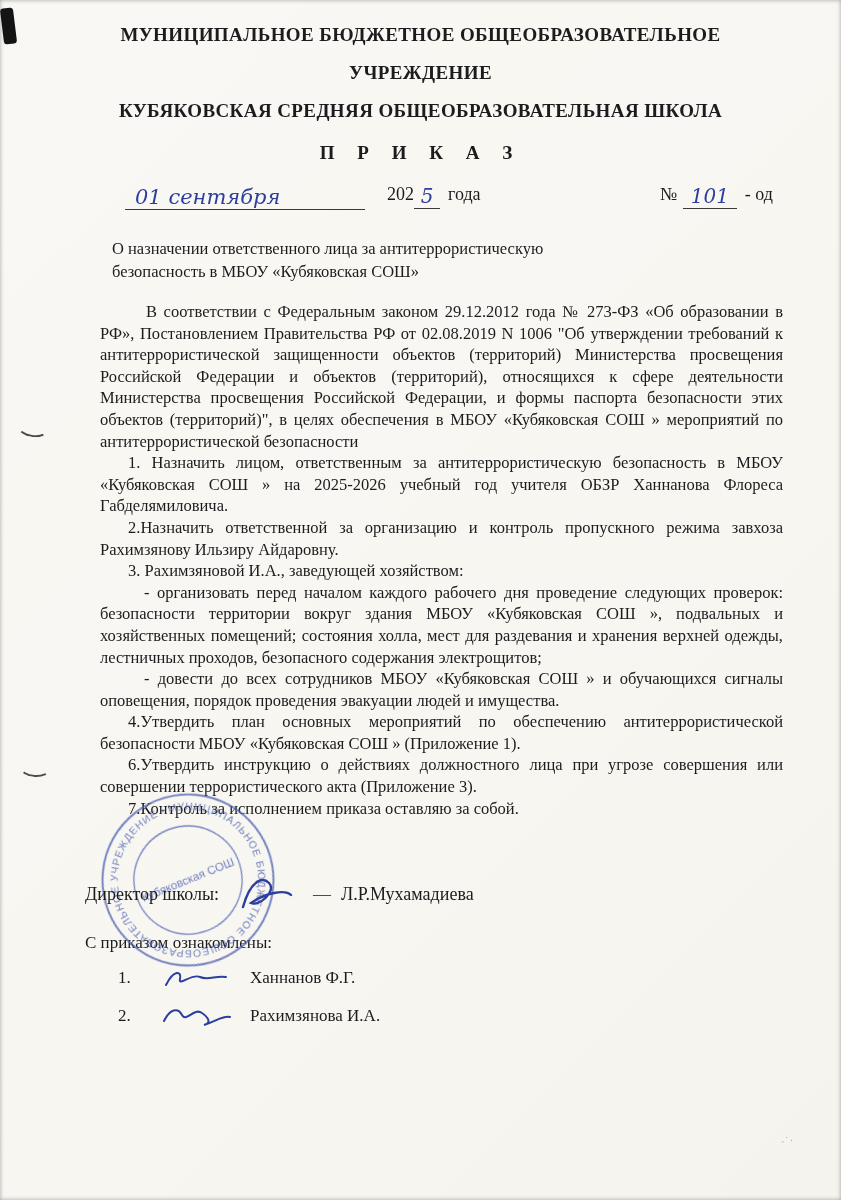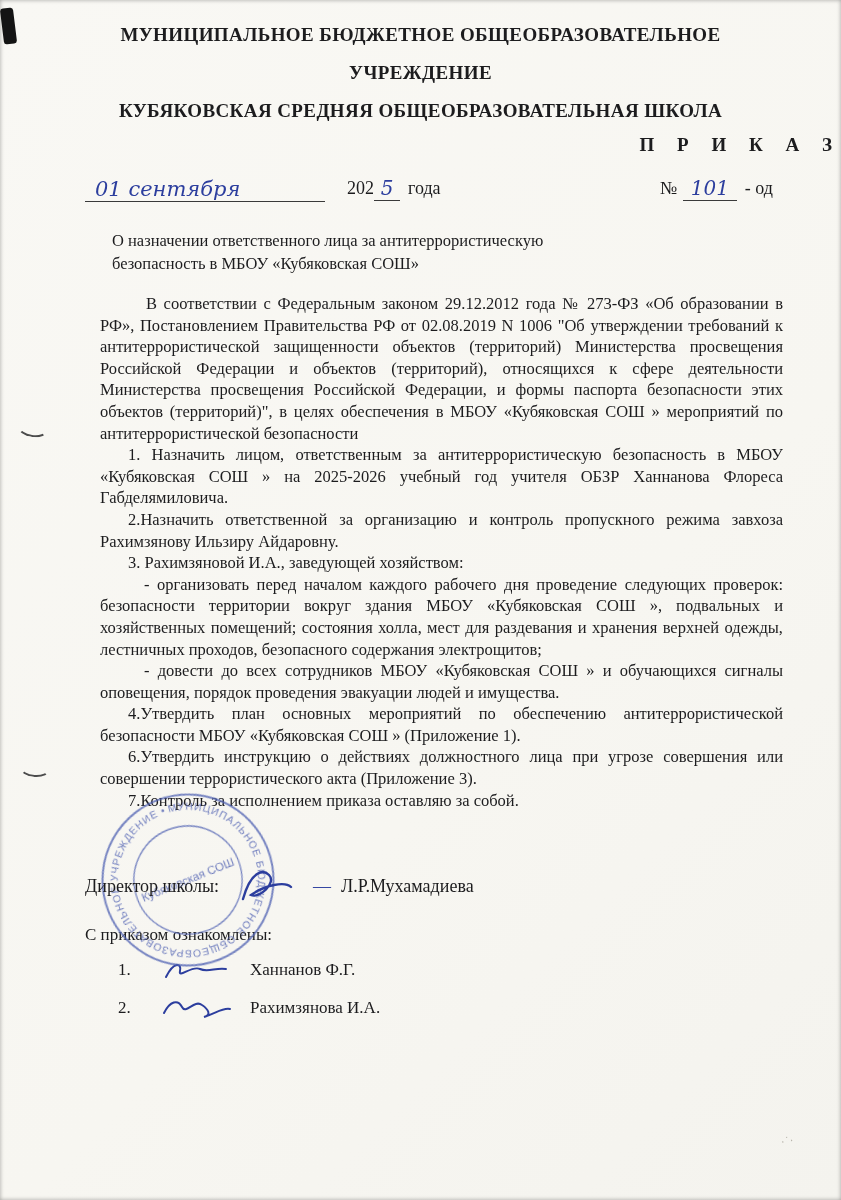--- a/index.html
+++ b/index.html
@@ -11,27 +11,28 @@
     font-family:"Liberation Serif", serif;
     color:#1c1c1e;
     overflow:hidden;
     box-shadow:0 0 4px rgba(0,0,0,.35) inset;
   }
   
   .hdr { text-align:center; font-weight:bold; font-size:19px; letter-spacing:.4px; }
   .hdr-1 { padding-top:24px; }
   .hdr-2 { margin-top:16px; }
   .hdr-3 { margin-top:16px; }
-  .hdr-title { margin-top:12px; letter-spacing:9px;text-align:right; }
+  .hdr-title { margin-top:20px; letter-spacing:9px; }
   
   .dateline {
     margin-top:20px;
     padding:0 68px 0 85px;
-    display:flex; align-items:center;
+    display:flex; align-items:flex-start;
     font-size:18px;
+    margin-left:40px;
   }
   .hw { font-family:"DejaVu Serif", serif; font-style:italic; color:#2c3e9e; }
   .blank { display:inline-block; border-bottom:1.4px solid #3a3a3a; }
   .date-blank { width:230px; font-size:21px; padding-left:10px; transform:translateY(1px); }
   .year { margin-left:22px; }
   .year-hw { width:26px; text-align:center; font-size:20px; }
   .year-word { margin-left:8px; }
   .spacer { flex:1; }
   .no-label { margin-right:6px; }
   .no-hw { width:54px; text-align:center; font-size:20px; }

